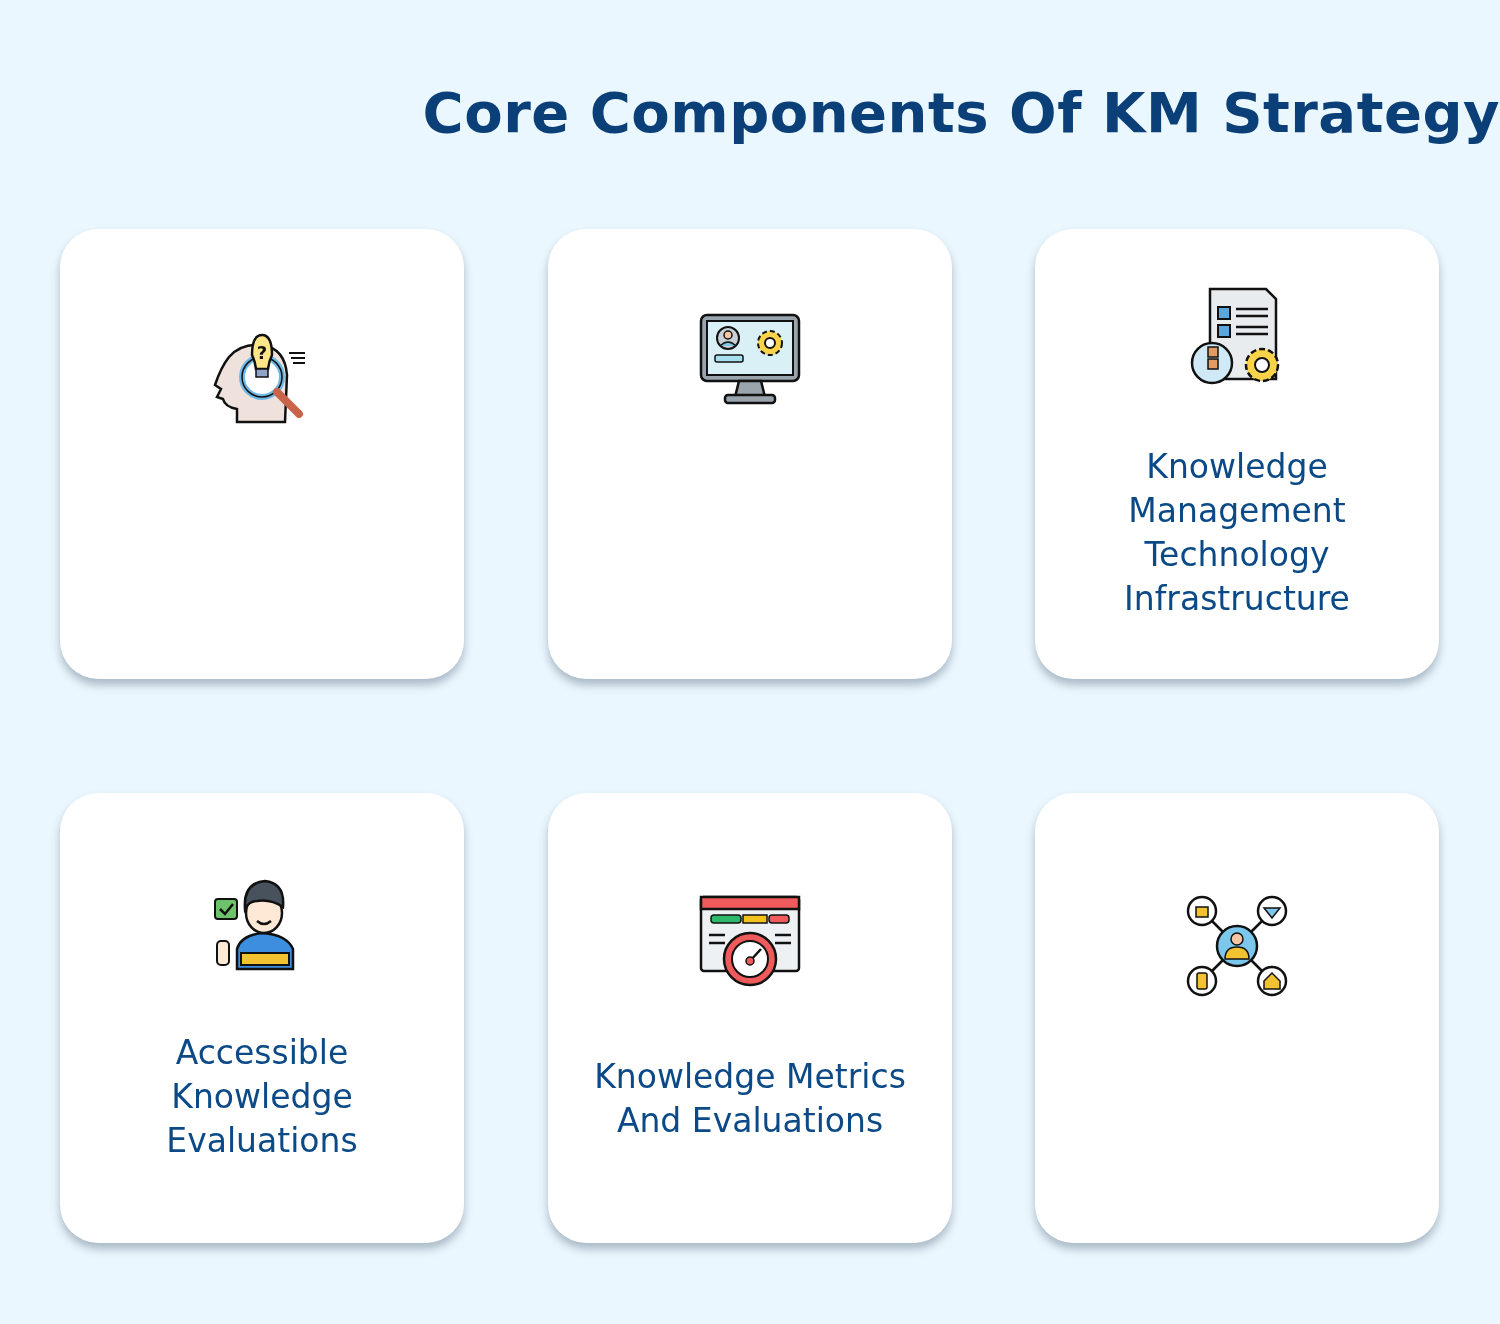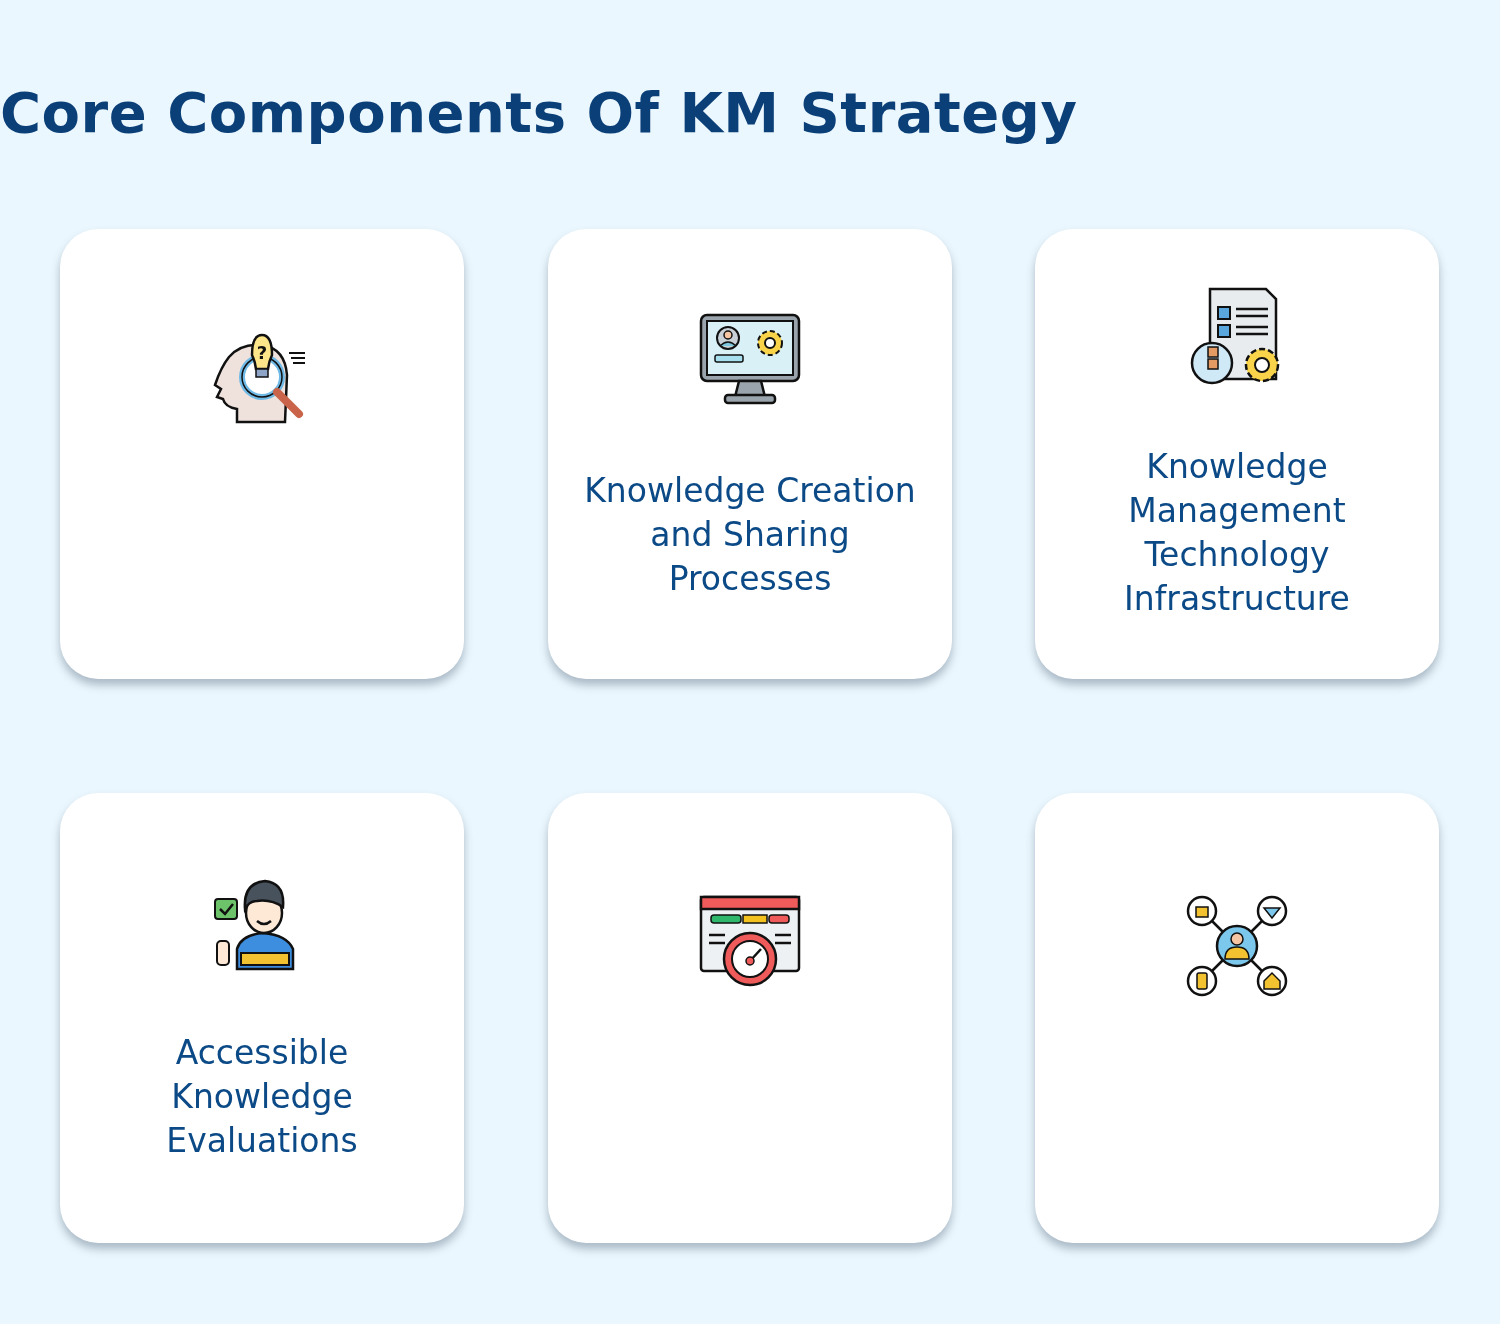--- a/index.html
+++ b/index.html
@@ -4,21 +4,21 @@
   <style>
     html, body { margin:0; padding:0; }
     body {
       width:1500px; height:1324px;
       background:#ebf7fe;
       font-family:"DejaVu Sans", sans-serif;
       position:relative; overflow:hidden;
     }
     .title {
       position:absolute; left:0; top:80px; width:1500px;
-      text-align:left; color:#0b3f78;
+      text-align:right; color:#0b3f78;
       font-size:56px; font-weight:bold; letter-spacing:0.5px;
     }
     .card {
       position:absolute; width:404px; height:450px;
       background:#ffffff; border-radius:38px;
       box-shadow:0 6px 8px rgba(90,110,130,0.45);
     }
     .card .icon {
       position:absolute; left:50%; transform:translateX(-50%);
       width:110px; height:110px;
@@ -56,23 +56,20 @@
     <rect x="12" y="14" width="86" height="54" fill="#d9f0f7" stroke="#111" stroke-width="2"></rect>
     <path d="M44 74 L40 90 L70 90 L66 74Z" fill="#9aa4ad" stroke="#111" stroke-width="2.5"></path>
     <rect x="30" y="88" width="50" height="8" rx="3" fill="#9aa4ad" stroke="#111" stroke-width="2.5"></rect>
     <circle cx="33" cy="31" r="11" fill="#c9d1d8" stroke="#111" stroke-width="2"></circle>
     <circle cx="33" cy="28" r="4" fill="#f6c6a4" stroke="#111" stroke-width="1.5"></circle>
     <path d="M25 39 Q33 31 41 39" fill="#7fc8e0" stroke="#111" stroke-width="1.5"></path>
     <rect x="20" y="48" width="28" height="7" rx="2" fill="#a8dfee" stroke="#111" stroke-width="1.5"></rect>
     <circle cx="75" cy="36" r="12" fill="#f9d44b" stroke="#111" stroke-width="2" stroke-dasharray="5 3"></circle>
     <circle cx="75" cy="36" r="5" fill="#fff" stroke="#111" stroke-width="2"></circle>
   </svg>
-  <div class="label" style="top:240px;">Knowledge Creation
-and Sharing
-Processes</div>
 </div>
 
 <div class="card" style="left:1035px; top:229px;">
   <svg class="icon" style="top:56px;" viewBox="0 0 110 110">
     <path d="M28 4 L84 4 L94 14 L94 94 L28 94Z" fill="#e8ecef" stroke="#111" stroke-width="2.5"></path>
     <rect x="36" y="22" width="12" height="12" fill="#5aa7dd" stroke="#111" stroke-width="2"></rect>
     <rect x="36" y="40" width="12" height="12" fill="#5aa7dd" stroke="#111" stroke-width="2"></rect>
     <line x1="54" y1="24" x2="86" y2="24" stroke="#111" stroke-width="2.5"></line>
     <line x1="54" y1="31" x2="86" y2="31" stroke="#111" stroke-width="2.5"></line>
     <line x1="54" y1="42" x2="86" y2="42" stroke="#111" stroke-width="2.5"></line>
@@ -114,20 +111,22 @@
     <rect x="74" y="24" width="20" height="8" rx="3" fill="#ef5b5b" stroke="#111" stroke-width="1.5"></rect>
     <line x1="14" y1="44" x2="30" y2="44" stroke="#111" stroke-width="2.5"></line>
     <line x1="14" y1="52" x2="30" y2="52" stroke="#111" stroke-width="2.5"></line>
     <line x1="80" y1="44" x2="96" y2="44" stroke="#111" stroke-width="2.5"></line>
     <line x1="80" y1="52" x2="96" y2="52" stroke="#111" stroke-width="2.5"></line>
     <circle cx="55" cy="68" r="26" fill="#ef5b5b" stroke="#111" stroke-width="2.5"></circle>
     <circle cx="55" cy="68" r="18" fill="#fff" stroke="#111" stroke-width="2"></circle>
     <line x1="55" y1="70" x2="66" y2="58" stroke="#111" stroke-width="2.5"></line>
     <circle cx="55" cy="70" r="4" fill="#ef5b5b" stroke="#111" stroke-width="1.5"></circle>
   </svg>
+  <div class="label" style="top:262px;">Knowledge Metrics
+And Evaluations</div>
 </div>
 
 <div class="card" style="left:1035px; top:793px;">
   <svg class="icon" style="top:98px;" viewBox="0 0 110 110">
     <line x1="22" y1="22" x2="88" y2="88" stroke="#111" stroke-width="2.5"></line>
     <line x1="88" y1="22" x2="22" y2="88" stroke="#111" stroke-width="2.5"></line>
     <circle cx="55" cy="55" r="20" fill="#7cc8ec" stroke="#111" stroke-width="2.5"></circle>
     <circle cx="55" cy="48" r="6" fill="#f6c6a4" stroke="#111" stroke-width="1.5"></circle>
     <path d="M43 68 Q43 56 55 56 Q67 56 67 68Z" fill="#f2c230" stroke="#111" stroke-width="1.5"></path>
     <circle cx="20" cy="20" r="14" fill="#fff" stroke="#111" stroke-width="2.5"></circle>

